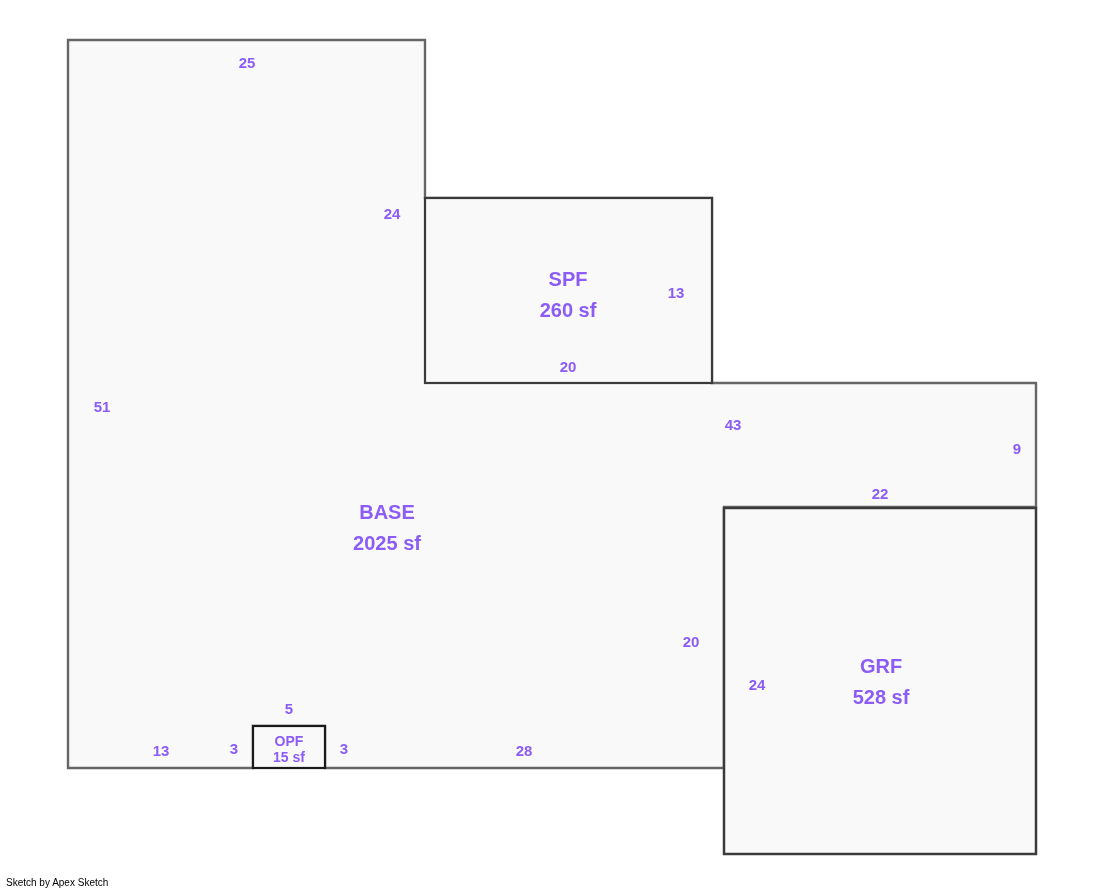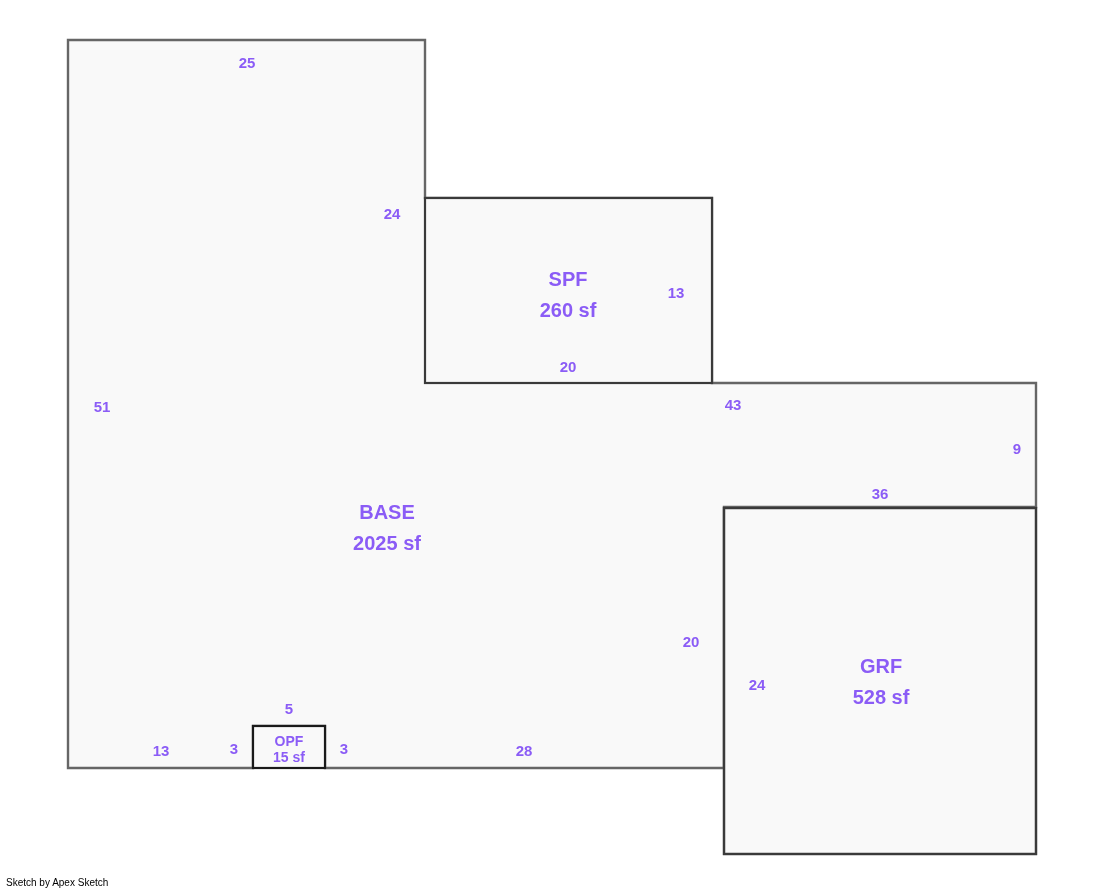--- a/index.html
+++ b/index.html
@@ -85,23 +85,23 @@
     </div>
     <div class="area-label opf-label" style="left: 289px; top: 749px;">
       <span class="area-name">OPF</span>
       <span class="area-size">15 sf</span>
     </div>
     <div class="dim-label" style="left: 247px; top: 62px;">25</div>
     <div class="dim-label" style="left: 392px; top: 213px;">24</div>
     <div class="dim-label" style="left: 676px; top: 292px;">13</div>
     <div class="dim-label" style="left: 568px; top: 366px;">20</div>
     <div class="dim-label" style="left: 102px; top: 406px;">51</div>
-    <div class="dim-label" style="left: 733px; top: 404px;">43</div>
+    <div class="dim-label" style="left: 733px; top: 424px;">43</div>
     <div class="dim-label" style="left: 1017px; top: 448px;">9</div>
-    <div class="dim-label" style="left: 880px; top: 493px;">36</div>
+    <div class="dim-label" style="left: 880px; top: 493px;">22</div>
     <div class="dim-label" style="left: 691px; top: 641px;">20</div>
     <div class="dim-label" style="left: 757px; top: 684px;">24</div>
     <div class="dim-label" style="left: 289px; top: 708px;">5</div>
     <div class="dim-label" style="left: 161px; top: 750px;">13</div>
     <div class="dim-label" style="left: 234px; top: 748px;">3</div>
     <div class="dim-label" style="left: 344px; top: 748px;">3</div>
     <div class="dim-label" style="left: 524px; top: 750px;">28</div>
   </div>
 
 <div id="footer-credit">Sketch by Apex Sketch</div>

